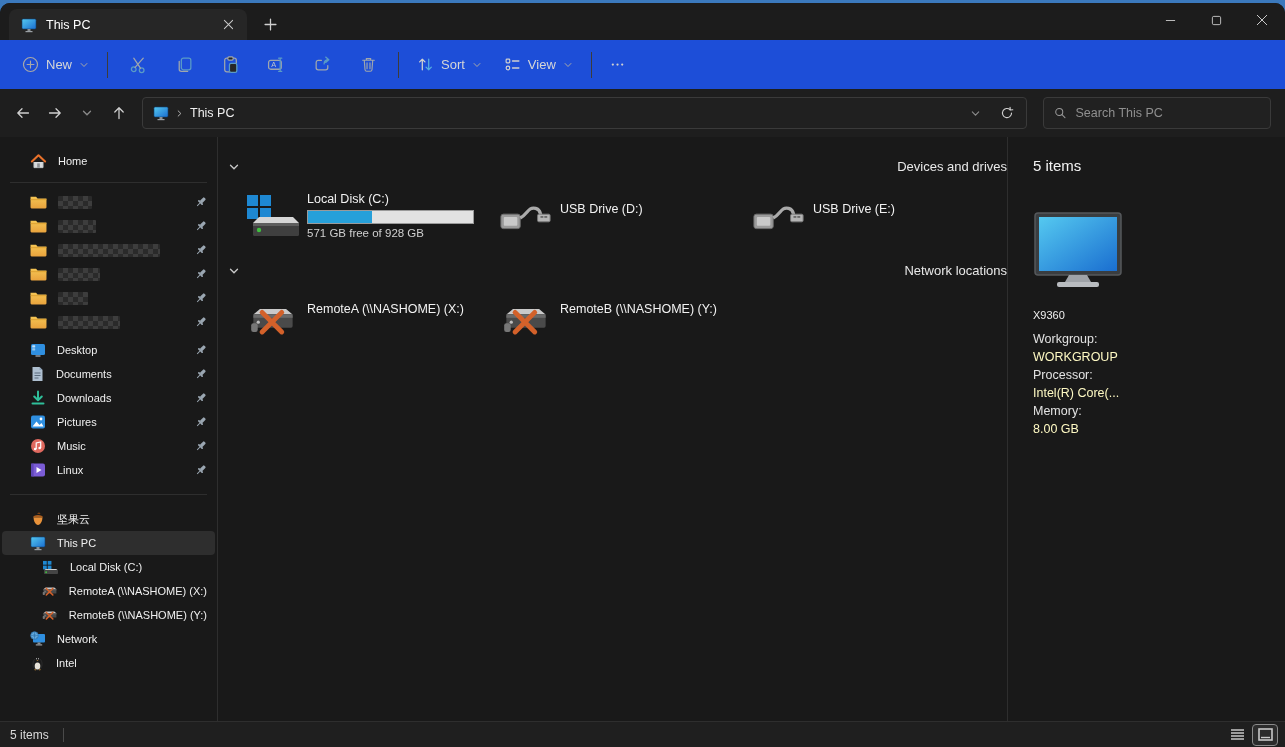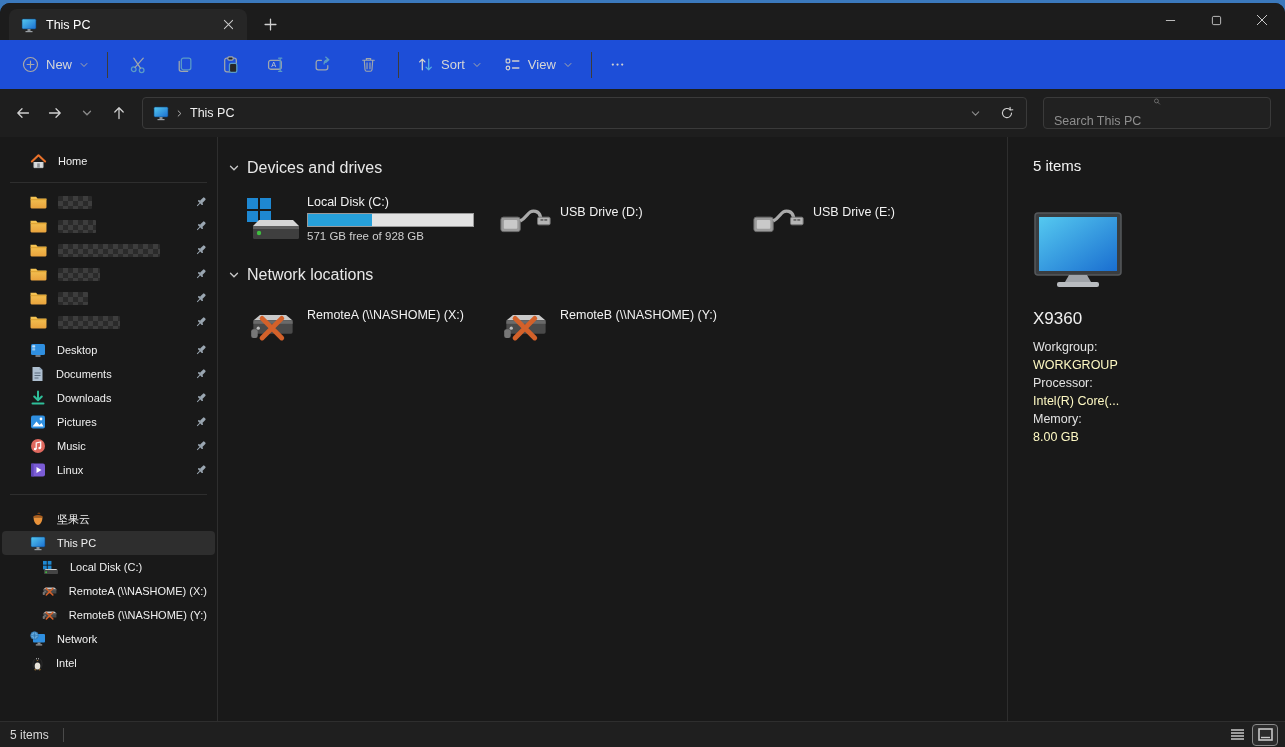--- a/index.html
+++ b/index.html
@@ -29,54 +29,54 @@
   .tb-label { font-size:13px; color:#d6d6d6; }
 
   
   .addressrow { height:48px; background:#1e1e1e; display:flex; align-items:center; padding:0 14px 0 8px; flex-shrink:0; gap:2px; }
   .nav-btn { width:30px; height:30px; display:flex; align-items:center; justify-content:center; color:#cfcfcf; border-radius:4px; }
   .nav-btn.dim { color:#8a8a8a; }
   .addressfield { flex:1; height:32px; margin-left:6px; background:#202020; border:1px solid #3a3a3a; border-radius:4px;
                   display:flex; align-items:center; padding:0 6px 0 10px; gap:6px; }
   .crumb-text { font-size:12.5px; color:#f0f0f0; flex:1; }
   .searchbox { width:228px; height:32px; margin-left:14px; background:#212121; border:1px solid #3a3a3a; border-radius:4px;
-               display:flex; align-items:center; padding:0 10px; gap:9px;flex-direction:column; }
+               display:flex; align-items:center; padding:0 10px; gap:9px; }
   .searchbox input { background:transparent; border:none; outline:none; color:#e0e0e0; font-size:12.5px; width:100%;
                      font-family:"Liberation Sans", sans-serif; }
   .searchbox input::placeholder { color:#8f8f8f; }
 
   
   .content { flex:1; display:flex; min-height:0; }
   .sidebar { width:218px; border-right:1px solid #2e2e2e; padding-top:10px; overflow:hidden; }
   .side-row { height:24px; display:flex; align-items:center; gap:11px; padding:0 8px 0 28px; margin:0 2px; border-radius:4px;
               color:#f0f0f0; font-size:11px; white-space:nowrap; position:relative; }
   .side-row.tall { height:28px; }
   .side-row.selected { background:#2e2e2e; }
   .side-row.indent { padding-left:40px; }
   .side-row .pin { position:absolute; right:7px; top:50%; transform:translateY(-50%); color:#9aa6b1; }
   .side-div { height:1px; background:#2e2e2e; margin:7px 10px 7px 10px; }
   .redacted { height:13px; border-radius:1px;
               background:repeating-conic-gradient(#3d3d3d 0% 25%, #2a2a2a 0% 50%) 0 0/10px 10px;
               filter:blur(0.6px); }
 
   .main { flex:1; border-right:1px solid #2e2e2e; padding:18px 0 0 8px; overflow:hidden; }
-  .section-head { display:flex; align-items:center; gap:7px; color:#e8e8e8; font-size:16px; padding:4px 0 4px 2px; }
+  .section-head { display:flex; align-items:center; gap:7px; color:#e8e8e8; font-size:13px; padding:4px 0 4px 2px;justify-content:space-between; }
   .tiles { display:grid; grid-template-columns:repeat(3,253px); margin:8px 0 14px 14px; }
   .tile { display:flex; gap:5px; padding:4px; border-radius:4px; min-height:56px; }
   .tile-icon { width:58px; display:flex; align-items:flex-start; justify-content:center; padding-top:3px; }
   .tile-text { padding-top:2px; }
   .tile-name { font-size:12.5px; color:#f2f2f2; }
   .diskbar { width:167px; height:14px; background:#e2e2e2; border:1px solid #9a9a9a; margin:4px 0 3px; }
   .diskbar-fill { height:100%; background:#26a0da; }
   .tile-detail { font-size:11.5px; color:#cfcfcf; }
 
   .details { width:277px; padding:20px 0 0 25px; overflow:hidden; }
   .d-count { font-size:15px; color:#f2f2f2; }
   .d-icon { margin:37px 0 0 0; }
-  .d-name { font-size:17px; color:#f0f0f0; margin-top:20px; }
+  .d-name { font-size:11px; color:#f0f0f0; margin-top:20px; }
   .d-props { margin-top:9px; }
   .d-prow { display:flex; font-size:12.5px; line-height:18px;flex-direction:column; }
   .d-plabel { width:143px; color:#e2e2e2; }
   .d-pvalue { color:#fef9c3; }
 
   
   .statusbar { height:26px; background:#1f1f1f; border-top:1px solid #2e2e2e; display:flex; align-items:center;
                padding:0 8px 0 10px; flex-shrink:0; font-size:12px; color:#dadada; }
   .status-sep { width:1px; height:14px; background:#4a4a4a; margin-left:14px; }
   .status-right { margin-left:auto; display:flex; gap:4px; }

